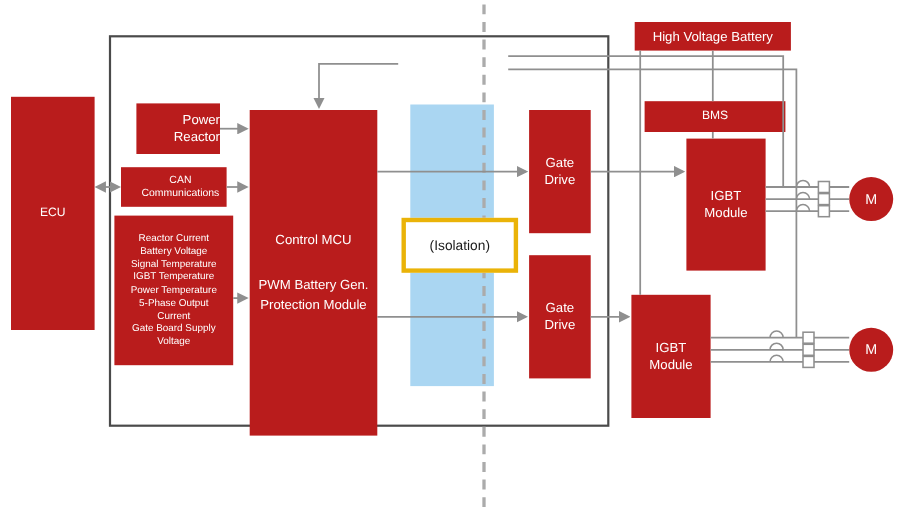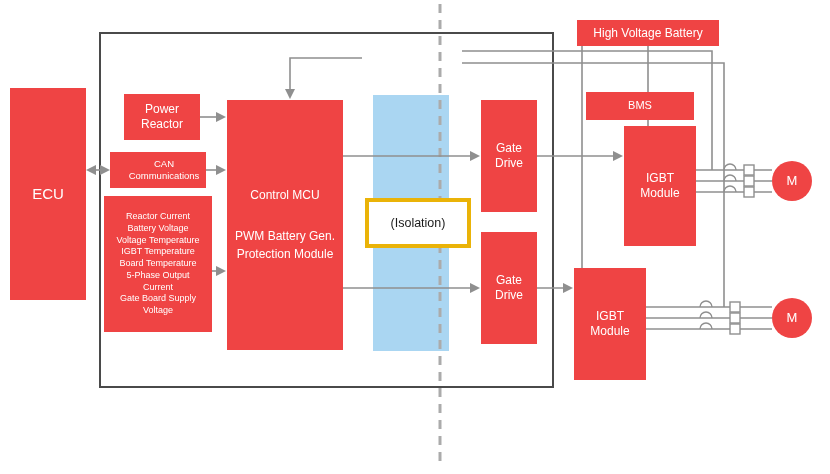--- a/index.html
+++ b/index.html
@@ -7,21 +7,21 @@
   .stage {
     position: relative;
     width: 830px;
     height: 474px;
     background: #ffffff;
     font-family: "Liberation Sans", sans-serif;
     overflow: hidden;
   }
   .blk {
     position: absolute;
-    background: #ef4444;
+    background: #b91c1c;
     color: #ffffff;
     display: flex;
     flex-direction: column;
     align-items: center;
     justify-content: center;
     text-align: center;
     z-index: 2;
     line-height: 1.25;
   }
   #board-box {
@@ -29,32 +29,32 @@
     left: 99px; top: 32px; width: 455px; height: 356px;
     border: 2px solid #4a4a4a;
     z-index: 1;
   }
   #band {
     position: absolute;
     left: 373px; top: 95px; width: 76px; height: 256px;
     background: #aad6f2;
     z-index: 2;
   }
-  #ecu    { left: 10px;  top: 88px;  width: 76px;  height: 212px; font-size: 15px; }
-  #power  { left: 124px; top: 94px;  width: 76px;  height: 46px;  font-size: 12px; }
+  #ecu    { left: 10px;  top: 88px;  width: 76px;  height: 212px; font-size: 11px; }
+  #power  { left: 124px; top: 94px;  width: 76px;  height: 46px;  font-size: 12px; align-items: flex-end; }
   #can    { left: 110px; top: 152px; width: 96px;  height: 36px;  font-size: 9.5px; padding-left: 12px; }
   #sensors{ left: 104px; top: 196px; width: 108px; height: 136px; font-size: 9px; line-height: 1.3; padding: 0 8px; }
-  #mcu    { left: 227px; top: 100px; width: 116px; height: 250px; font-size: 12px; }
+  #mcu    { left: 227px; top: 100px; width: 116px; height: 296px; font-size: 12px; }
   #mcu .gap { margin-bottom: 26px; }
   #mcu .tight { margin-top: 3px; }
   #amp    { left: 362px; top: 40px;  width: 100px; height: 36px;  font-size: 10px; z-index: 4; }
   #gate1  { left: 481px; top: 100px; width: 56px;  height: 112px; font-size: 12px; }
   #gate2  { left: 481px; top: 232px; width: 56px;  height: 112px; font-size: 12px; }
   #hvb    { left: 577px; top: 20px;  width: 142px; height: 26px;  font-size: 12px; }
-  #bms    { left: 586px; top: 92px;  width: 108px; height: 28px;  font-size: 11px; }
+  #bms    { left: 586px; top: 92px;  width: 128px; height: 28px;  font-size: 11px; }
   #igbt1  { left: 624px; top: 126px; width: 72px;  height: 120px; font-size: 12px; }
   #igbt2  { left: 574px; top: 268px; width: 72px;  height: 112px; font-size: 12px; }
   .motor  { border-radius: 50%; width: 40px; height: 40px; font-size: 13px; }
   #motor1 { left: 772px; top: 161px; }
   #motor2 { left: 772px; top: 298px; }
   #redbox {
     position: absolute;
     left: 365px; top: 198px; width: 106px; height: 50px;
     background: #ffffff;
     border: 4px solid #eab308;
@@ -89,23 +89,23 @@
   </div>
 
   <div id="can" class="blk">
     <div>CAN</div>
     <div>Communications</div>
   </div>
 
   <div id="sensors" class="blk">
     <div>Reactor Current</div>
     <div>Battery Voltage</div>
-    <div>Voltage Temperature</div>
+    <div>Signal Temperature</div>
     <div>IGBT Temperature</div>
-    <div>Board Temperature</div>
+    <div>Power Temperature</div>
     <div>5-Phase Output Current</div>
     <div>Gate Board Supply Voltage</div>
   </div>
 
   <div id="mcu" class="blk">
     <div class="gap">Control MCU</div>
     <div>PWM Battery Gen.</div>
     <div class="tight">Protection Module</div>
   </div>
 

